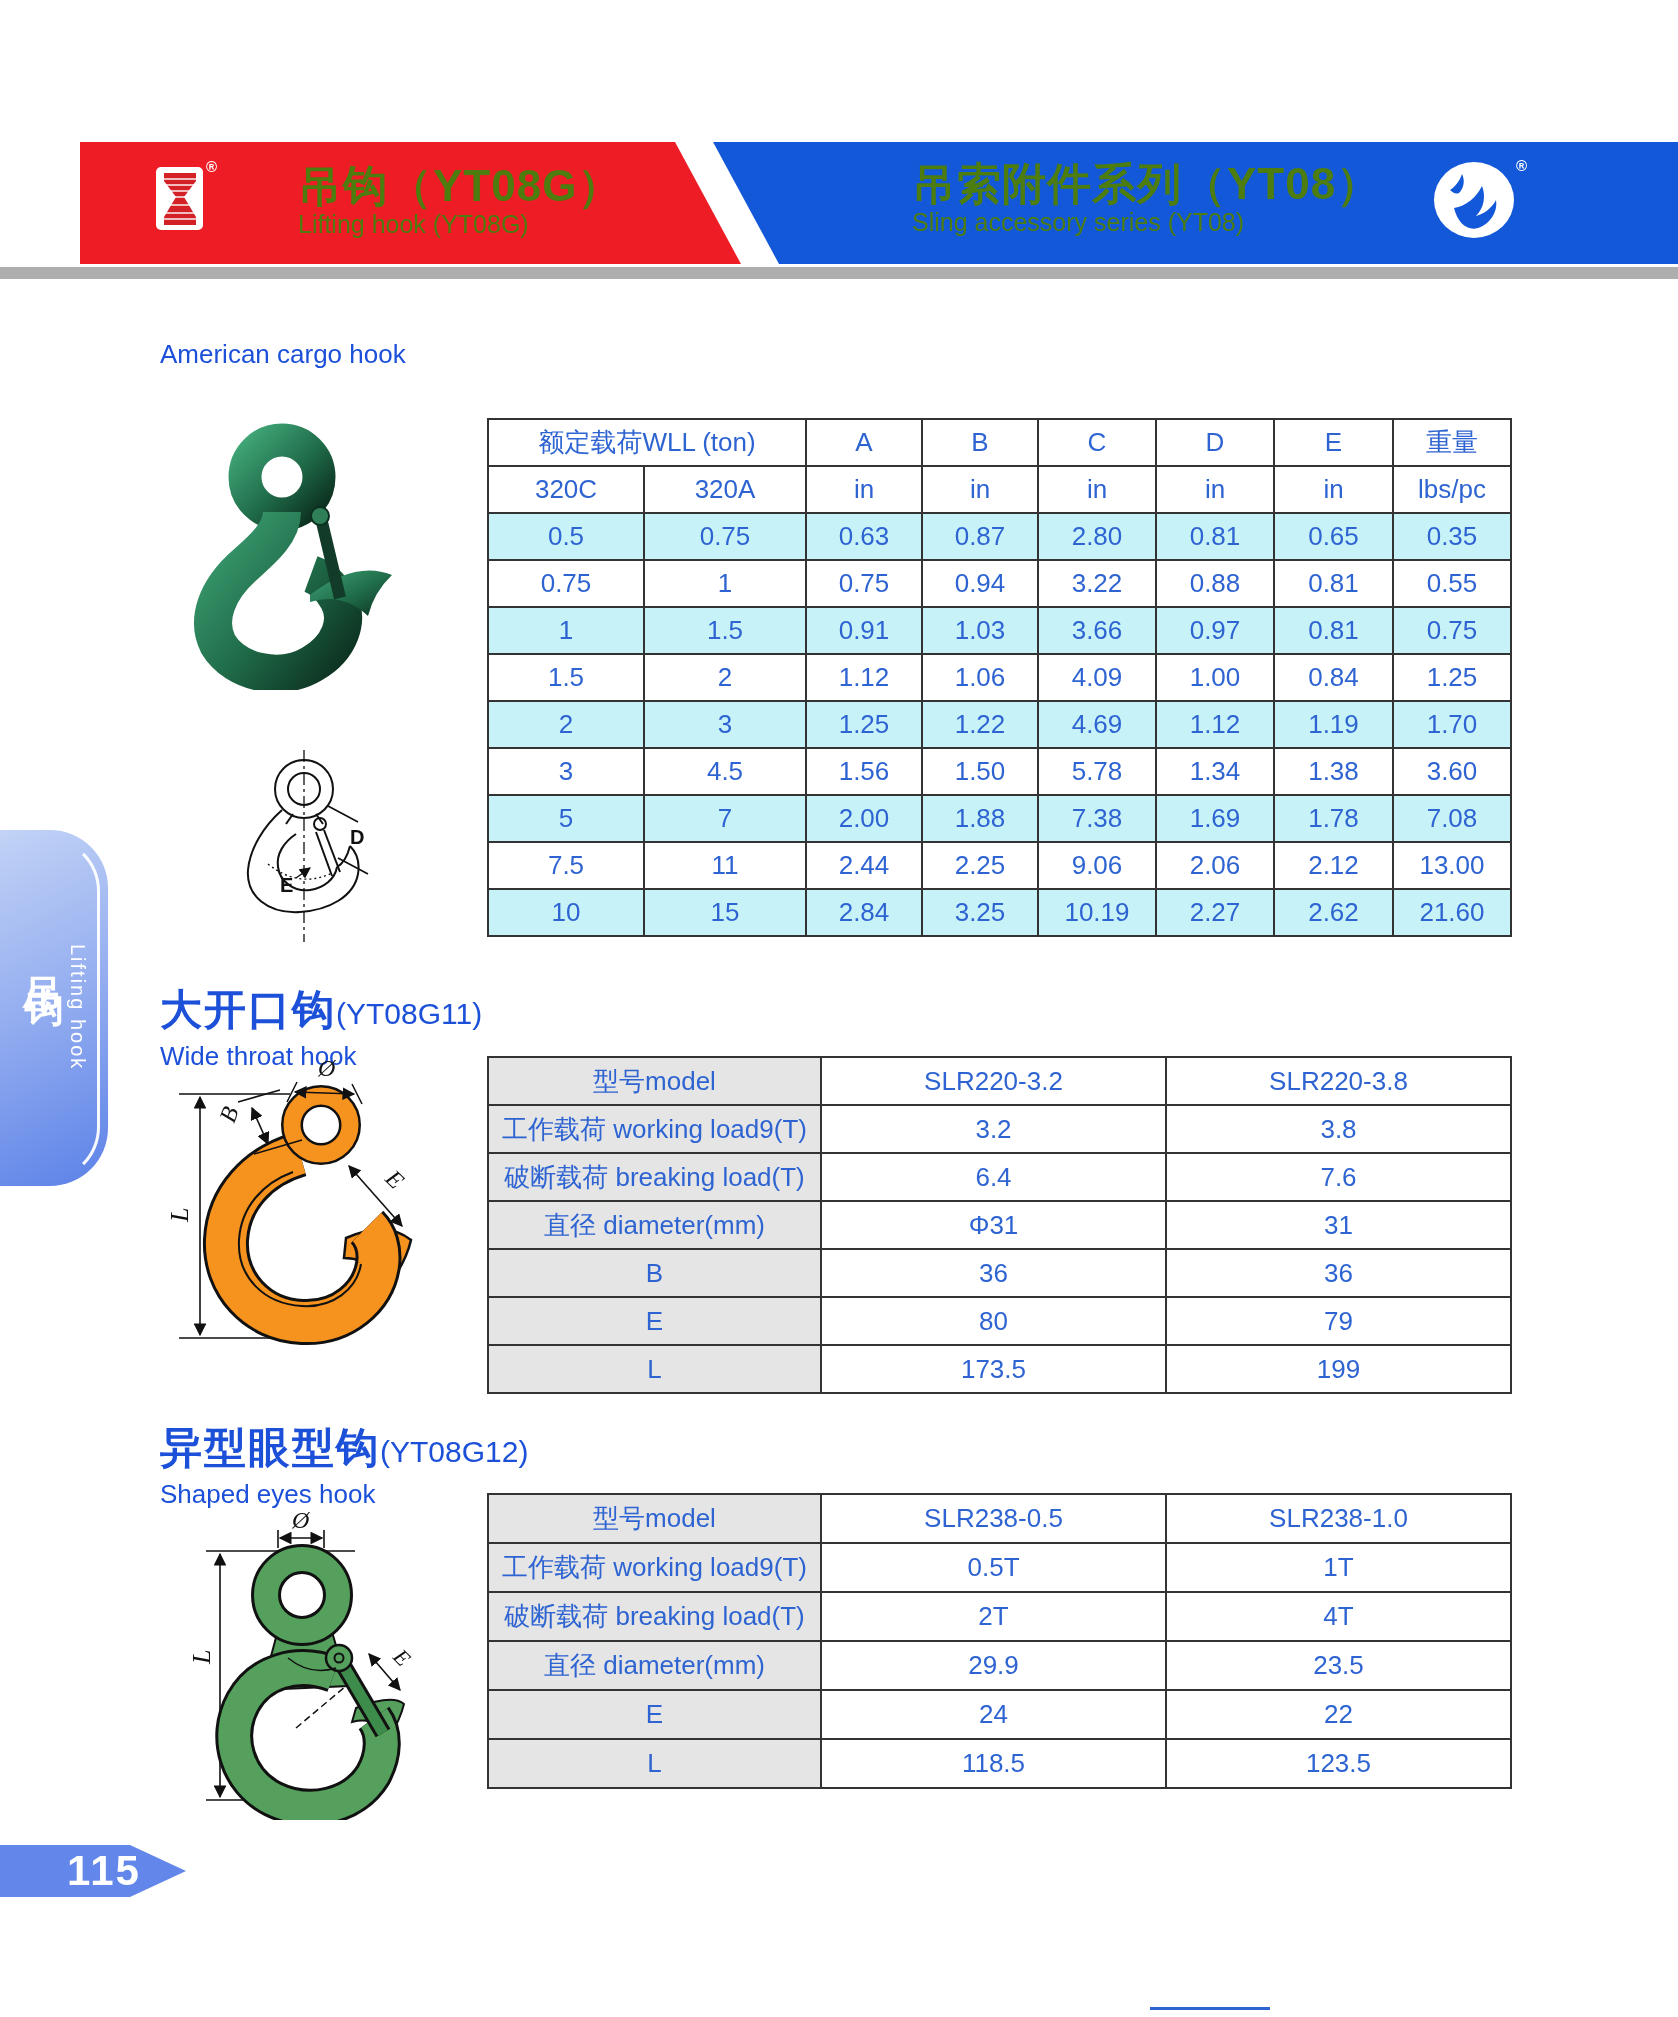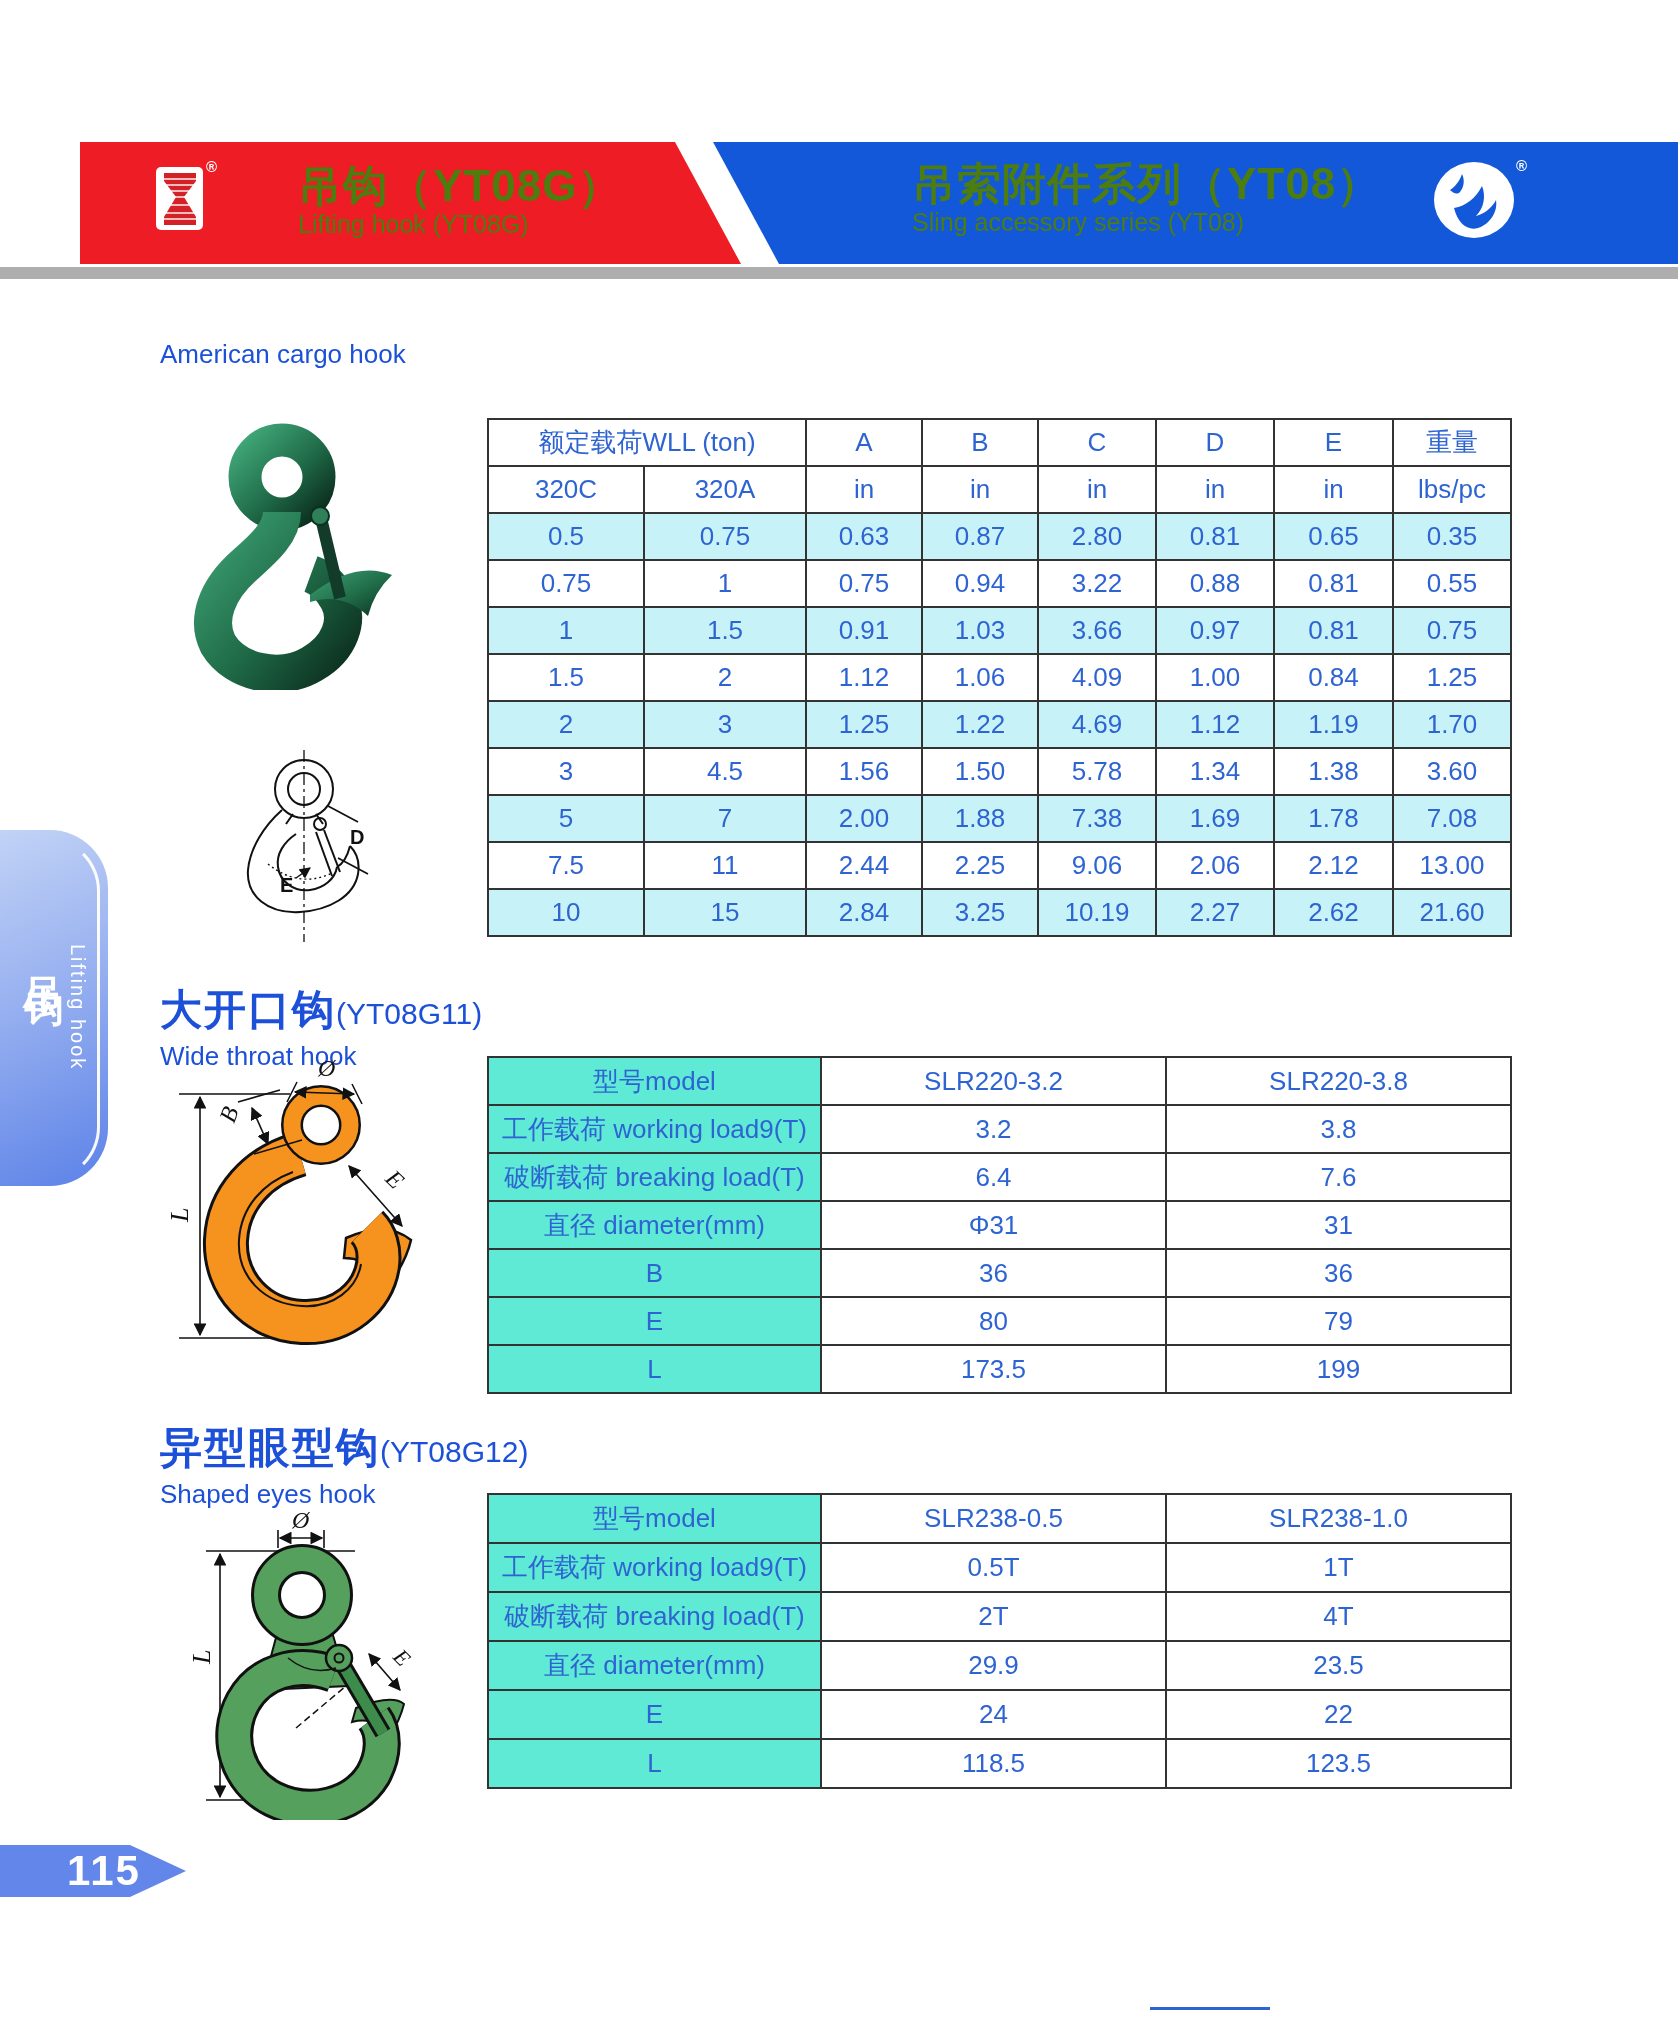--- a/index.html
+++ b/index.html
@@ -48,21 +48,21 @@
     border:2px solid #333; color:#2e64d2; font-size:26px; font-weight:normal;
     text-align:center; vertical-align:middle; padding:0; overflow:hidden; white-space:nowrap;
   }
   #table1 { top:418px; }
   #table1 tr { height:47px; }
   #table1 tbody tr:nth-child(odd) td { background:#c7f3f8; }
   #table2 { top:1056px; }
   #table2 tr { height:48px; }
   #table3 { top:1493px; }
   #table3 tr { height:49px; }
-  #table2 td.label-cell, #table3 td.label-cell { background:#5eead4; }
+  #table2 td.label-cell, #table3 td.label-cell { background:#e5e5e5; }
 
   
   .side-tab {
     position:absolute; left:0; top:830px; width:108px; height:356px;
     background:linear-gradient(155deg, #c2d3f6 0%, #97b0f0 45%, #5c82e8 100%);
     border-radius:0 58px 58px 0;
   }
   .tab-line {
     position:absolute; top:7px; right:8px; width:62px; height:338px;
     border-right:3px solid rgba(255,255,255,.95);

